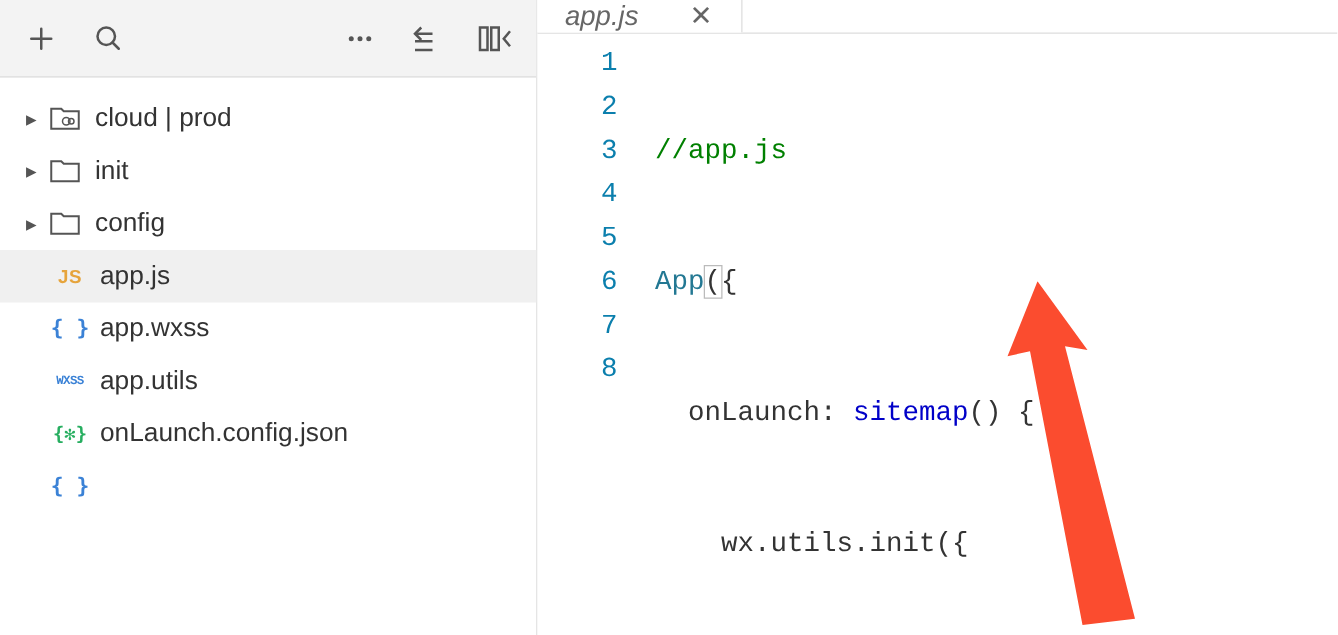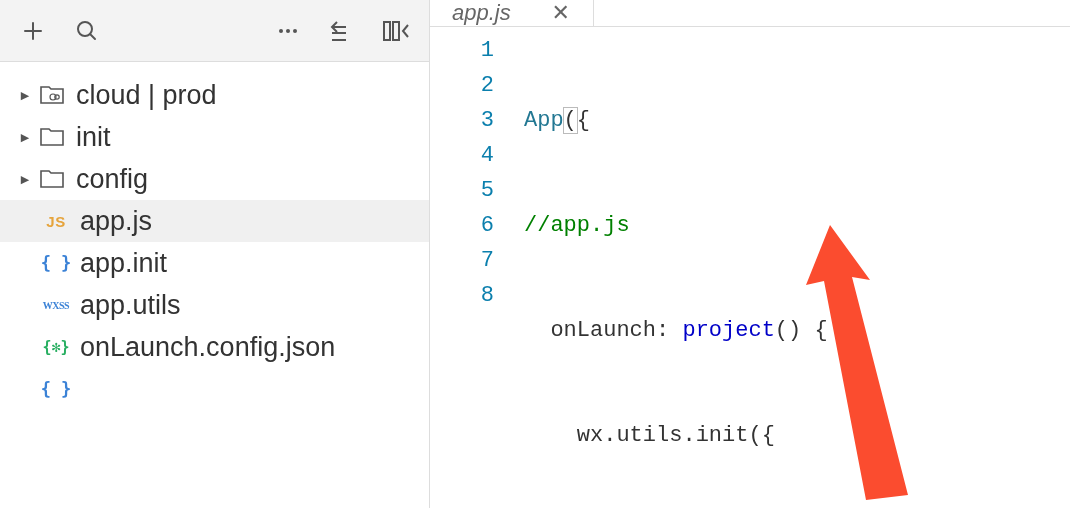--- a/index.html
+++ b/index.html
@@ -62,21 +62,21 @@
       color: #555;
     }
     .tree-icon {
       width: 28px;
       height: 24px;
       margin-right: 10px;
       display: flex;
       align-items: center;
       justify-content: center;
     }
-    .tree-label { font-size: 27px; }
+    .tree-label { font-size: 21px; }
     .tree-child { padding-left: 20px; }
 
     .editor-panel {
       flex: 1;
       display: flex;
       flex-direction: column;
       background: #fff;
     }
     .tabs {
       height: 62px;
@@ -222,25 +222,25 @@
     </div>
 
     <div class="tree-item tree-child selected">
       <span class="tree-arrow"></span>
       <span class="tree-icon" style="font-weight:700;font-size:15px;color:#e6a43c;font-family:Helvetica,Arial,sans-serif;letter-spacing:0.5px;">JS</span>
       <span class="tree-label">app.js</span>
     </div>
     <div class="tree-item tree-child">
       <span class="tree-arrow"></span>
       <span class="tree-icon" style="font-weight:700;font-size:17px;color:#3b82d6;font-family:Menlo,monospace;">{ }</span>
-      <span class="tree-label">app.init</span>
-    </div>
-    <div class="tree-item tree-child">
-      <span class="tree-arrow"></span>
-      <span class="tree-icon" style="font-weight:700;font-size:10px;color:#3b82d6;font-family:Liberation Serif, serif;letter-spacing:-0.5px;">WXSS</span>
+      <span class="tree-label">app.wxss</span>
+    </div>
+    <div class="tree-item tree-child">
+      <span class="tree-arrow"></span>
+      <span class="tree-icon" style="font-weight:700;font-size:10px;color:#3b82d6;font-family:Liberation Mono, monospace;letter-spacing:-0.5px;">WXSS</span>
       <span class="tree-label">app.utils</span>
     </div>
     <div class="tree-item tree-child">
       <span class="tree-arrow"></span>
       <span class="tree-icon" style="font-weight:700;font-size:15px;color:#27ae60;font-family:Menlo,monospace;">{✻}</span>
       <span class="tree-label">onLaunch.config.json</span>
     </div>
     <div class="tree-item tree-child">
       <span class="tree-arrow"></span>
       <span class="tree-icon" style="font-weight:700;font-size:17px;color:#3b82d6;font-family:Menlo,monospace;">{ }</span>
@@ -261,23 +261,23 @@
       <div class="ln">1</div>
         <div class="ln">2</div>
         <div class="ln">3</div>
         <div class="ln">4</div>
         <div class="ln">5</div>
         <div class="ln">6</div>
         <div class="ln">7</div>
         <div class="ln">8</div>
     </div>
     <div class="code">
+      <div class="line"><span class="tok-comment">//app.js</span></div>
       <div class="line"><span class="tok-call">App</span><span class="tok-punc"><span class="bracket-hl">(</span>{</span></div>
-      <div class="line"><span class="tok-comment">//app.js</span></div>
-      <div class="line"><span>  </span><span>onLaunch: </span><span class="tok-keyword">project</span><span class="tok-punc">() {</span></div>
+      <div class="line"><span>  </span><span>onLaunch: </span><span class="tok-keyword">sitemap</span><span class="tok-punc">() {</span></div>
       <div class="line"><span>    </span><span>wx.utils.init({</span></div>
       
       
       
       
     </div>
   </div>
 </div>
 
 <svg class="annotation-arrow" style="left:790px; top:225px;" width="160" height="280" viewBox="0 0 160 280">

